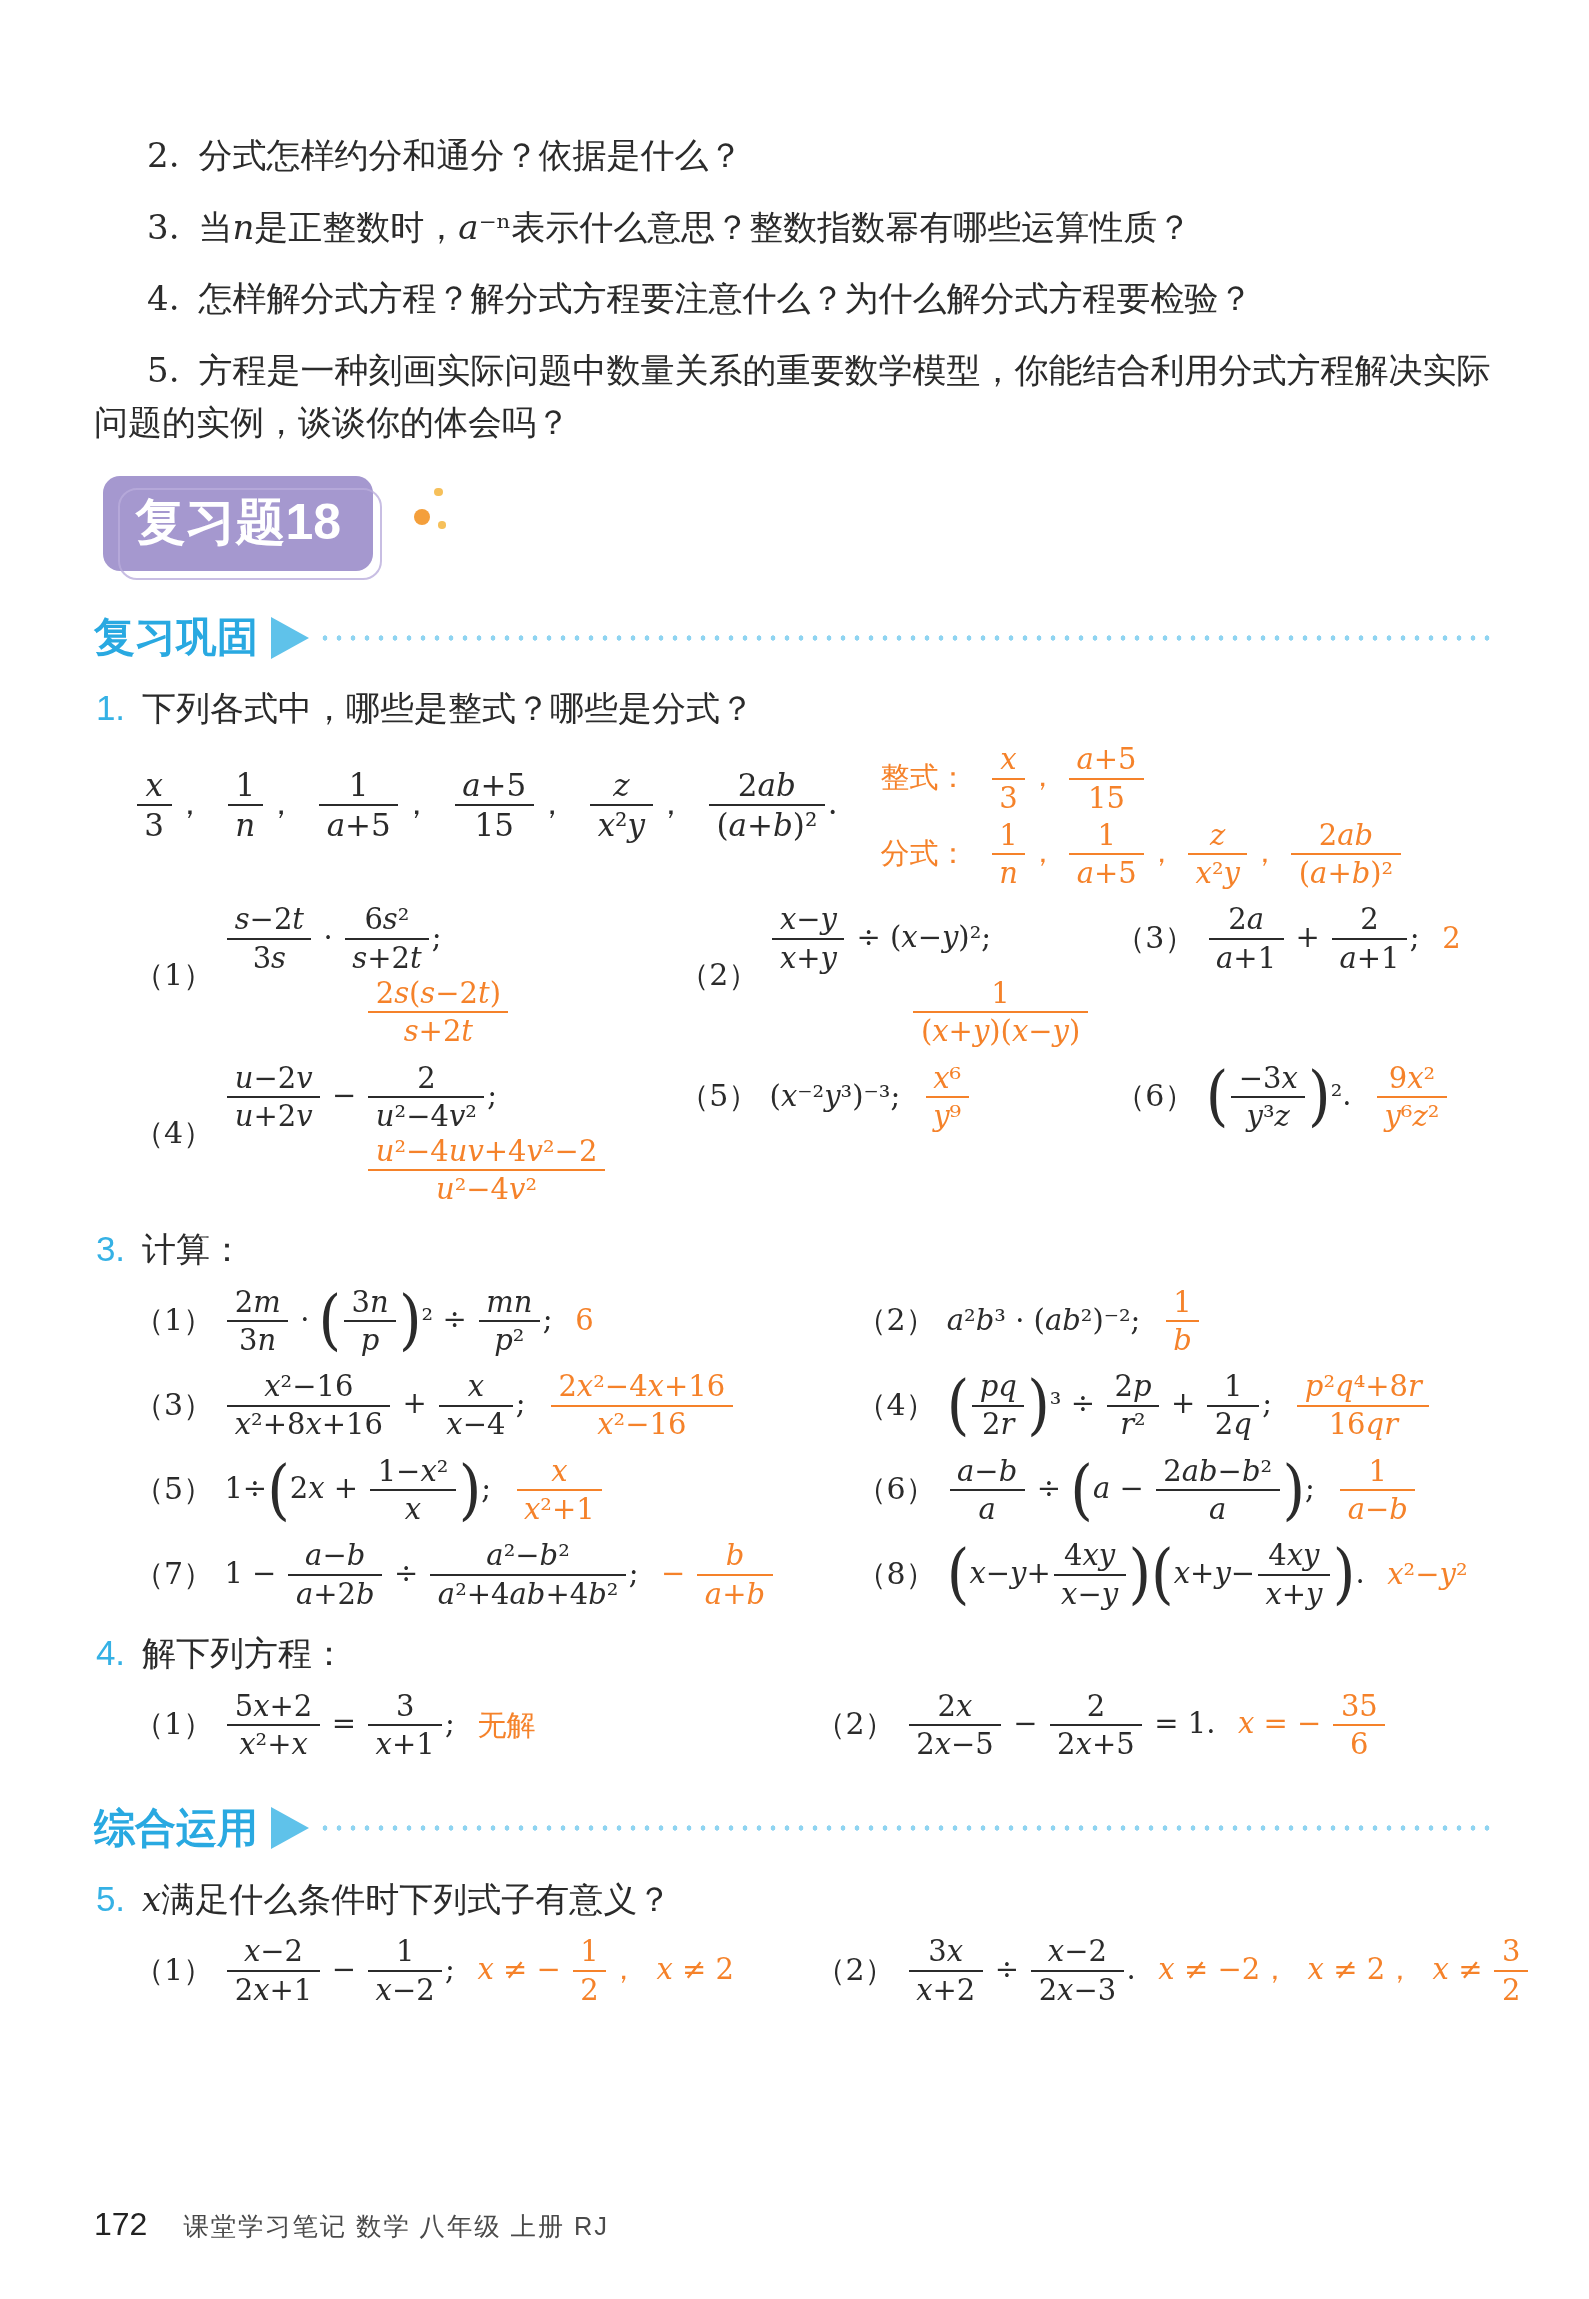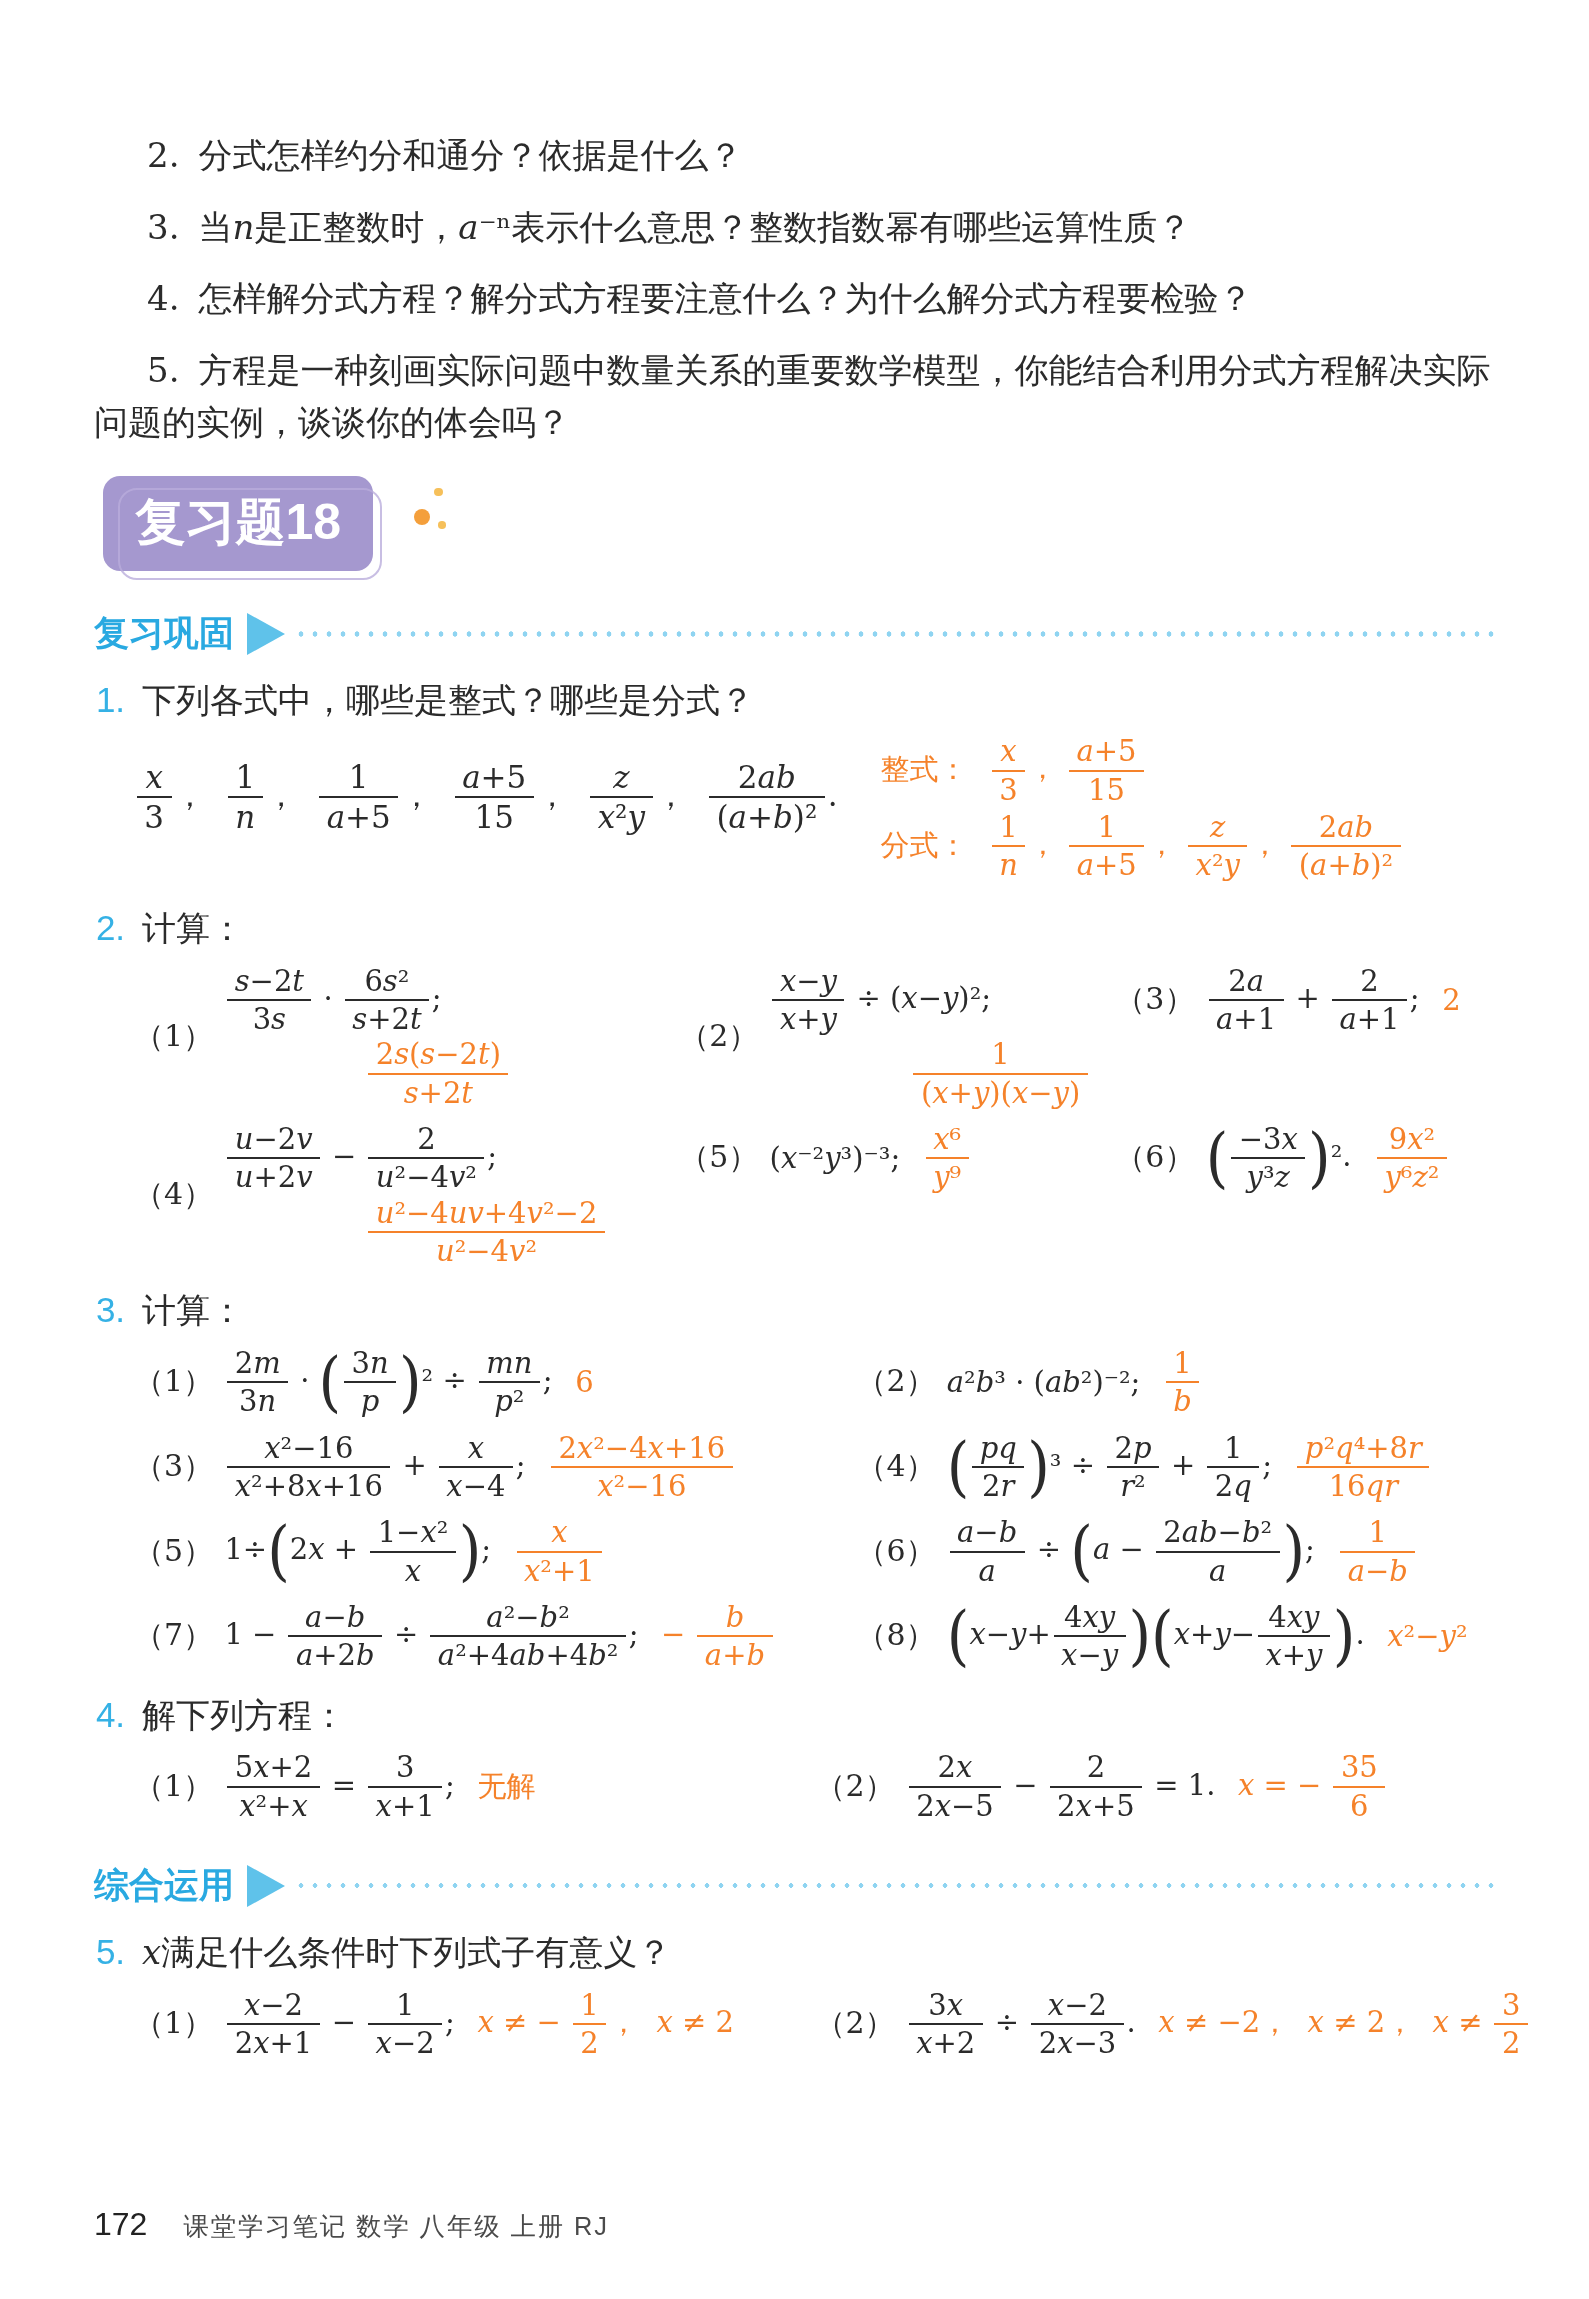--- a/index.html
+++ b/index.html
@@ -24,21 +24,21 @@
     content:"";position:absolute;top:11.3px;left:15px;right:-8.5px;bottom:-8.5px;
     border:2.8px solid #b9addcc9;border-radius:19px;z-index:-1;
   }
   .sparkle{position:absolute;border-radius:50%;}
   .sp1{width:16px;height:16px;background:#f49f3b;left:311px;top:33px;}
   .sp2{width:8.5px;height:8.5px;background:#f6c05a;left:331px;top:11.3px;}
   .sp3{width:7.5px;height:7.5px;background:#f6c05a;left:335px;top:45px;}
 
   
   .sec-header{display:flex;align-items:center;margin-top:40px;}
-  .sec-title{color:#29a9e1;font-family:"Liberation Sans",sans-serif;font-weight:bold;font-size:35px;}
+  .sec-title{color:#29a9e1;font-family:"Liberation Sans",sans-serif;font-weight:bold;font-size:41px;}
   .sec-arrow{width:0;height:0;border-top:21.7px solid transparent;border-bottom:21.7px solid transparent;
     border-left:38px solid #5fc2ea;margin-left:13px;}
   .sec-dots{flex:1;height:7.5px;margin-left:9.4px;
     background-image:radial-gradient(circle,#8fd4f1 2.3px,rgba(0,0,0,0) 2.6px);
     background-size:14px 7.5px;background-repeat:repeat-x;background-position:left center;}
 
   
   .q-head{font-size:34px;line-height:1.5;margin:17px 0 7.5px;}
   .qnum{color:#35b1e5;font-family:"Liberation Sans",sans-serif;font-size:35px;margin:0 17px 0 1.9px;}
   .q-prompt{}
@@ -110,21 +110,20 @@
           </div>
         <div class="ansline">
             <span class="ans-label">分式：</span>
             <span class="expr ans"><span class="fr"><span class="nu">1</span><span class="de"><i>n</i></span></span>， <span class="fr"><span class="nu">1</span><span class="de"><i>a</i>+5</span></span>， <span class="fr"><span class="nu"><i>z</i></span><span class="de"><i>x</i>²<i>y</i></span></span>， <span class="fr"><span class="nu">2<i>ab</i></span><span class="de">(<i>a</i>+<i>b</i>)²</span></span></span>
           </div>
       </div>
     </div>
   </div>
 
   <div>
-    <p class="q-head"><span class="qnum">2.</span><span class="q-prompt">计算：</span></p>
     <div class="mrow grid3">
       <div class="mitem">
         <span class="mlabel">（1）</span>
         <span class="stack">
             <span class="expr"><span class="fr"><span class="nu"><i>s</i>−2<i>t</i></span><span class="de">3<i>s</i></span></span> · <span class="fr"><span class="nu">6<i>s</i>²</span><span class="de"><i>s</i>+2<i>t</i></span></span>;</span>
             <span class="expr ans below"><span class="fr"><span class="nu">2<i>s</i>(<i>s</i>−2<i>t</i>)</span><span class="de"><i>s</i>+2<i>t</i></span></span></span>
           </span>
       </div>
       <div class="mitem">
         <span class="mlabel">（2）</span>

